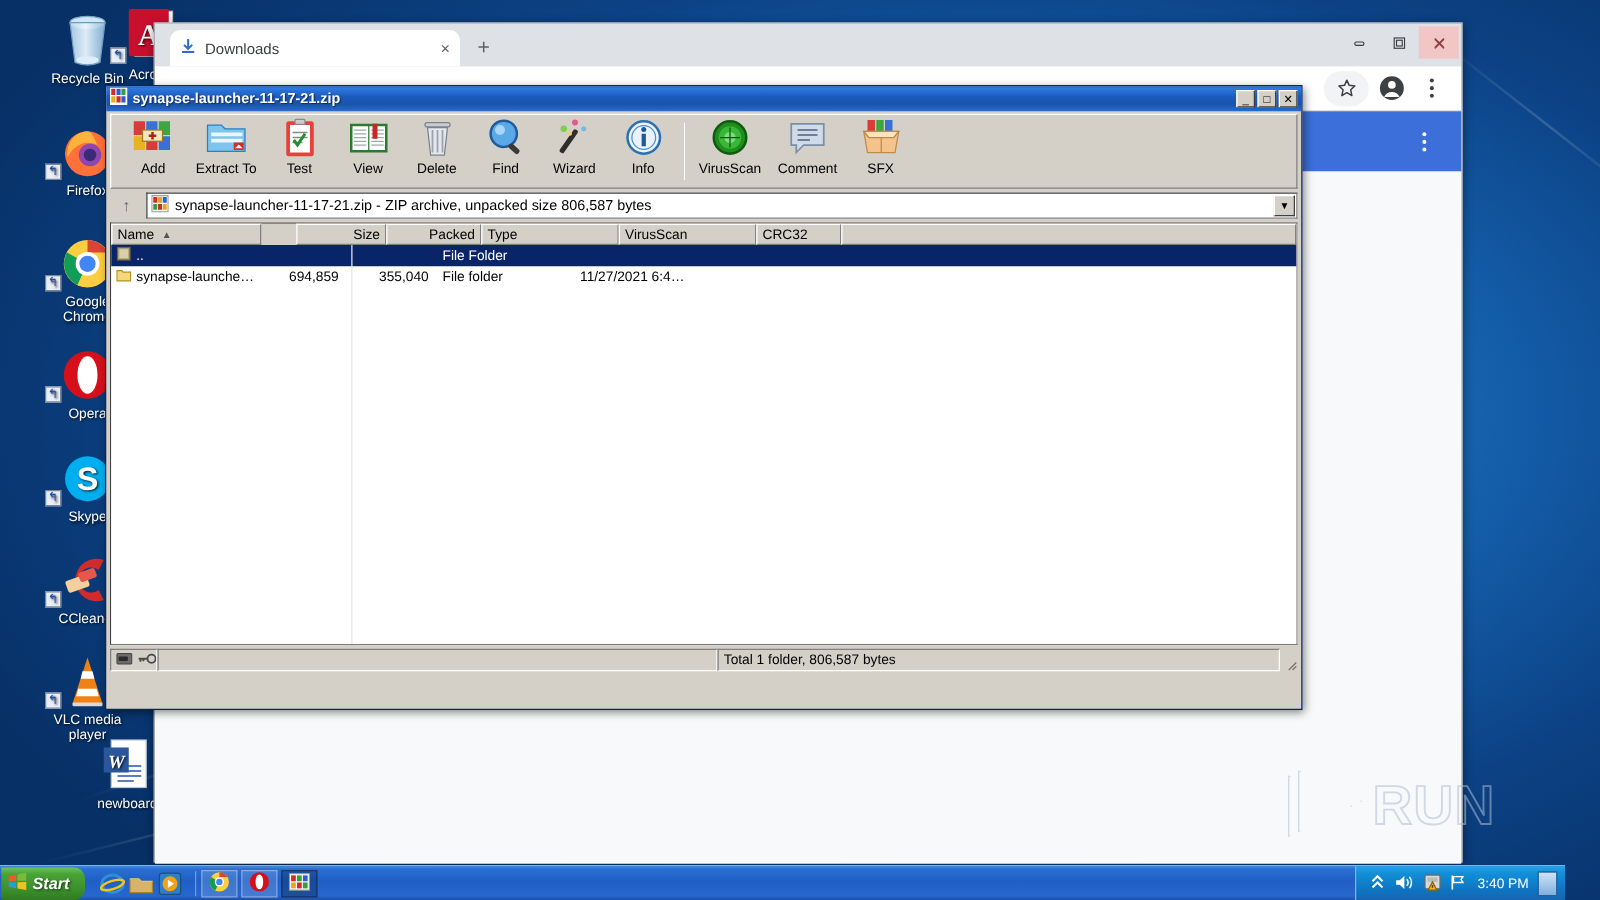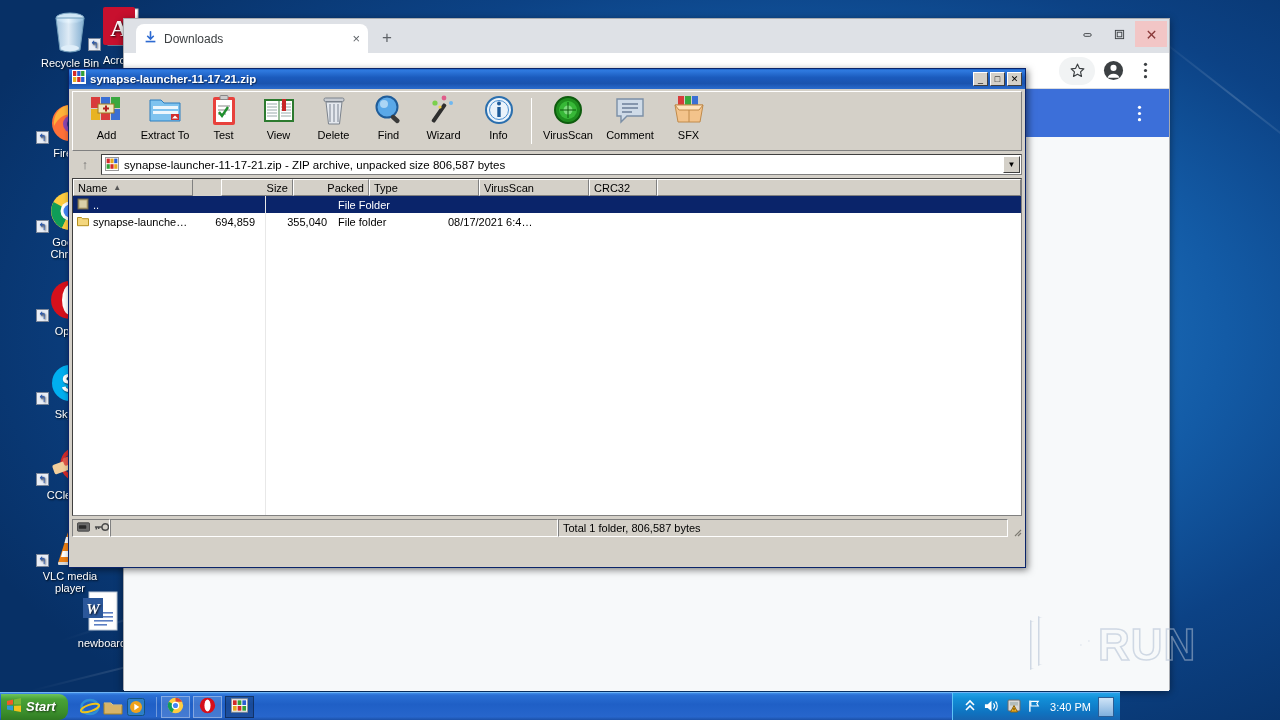--- a/index.html
+++ b/index.html
@@ -79,21 +79,21 @@
   }
   #watermark .wm-tri { position:relative; width:62px; height:58px; }
   #watermark .wm-tri:before, #watermark .wm-tri:after {
     content:""; position:absolute; border:1.5px solid rgba(175,190,210,.55);
   }
   #watermark .wm-tri:before { left:0; top:4px; width:52px; height:50px; transform:skewX(-0deg); clip-path:polygon(0 0,100% 50%,0 100%); border:none; background:linear-gradient(transparent,transparent); box-shadow:inset 0 0 0 1.5px rgba(175,190,210,.55); }
   #watermark .wm-tri:after { left:8px; top:0; width:52px; height:50px; clip-path:polygon(0 0,100% 50%,0 100%); border:none; box-shadow:inset 0 0 0 1.5px rgba(175,190,210,.55); }
 
   
   #winrar {
-    position:absolute; left:68px; top:68px; width:958px; height:500px;
+    position:absolute; left:84px; top:68px; width:958px; height:500px;
     background:#d4d0c8; border:1px solid #0a246a;
     box-shadow:2px 2px 7px rgba(0,0,0,.5);
     font-family:"Liberation Sans", sans-serif;
   }
   #wr-title {
     height:20px; background:linear-gradient(180deg,#1c5fc0 0%,#2f7ae0 8%,#1b5bbd 42%,#1a53ae 72%,#2a6ccd 100%);
     display:flex; align-items:center; padding-left:3px; gap:4px;
   }
   #wr-title .t-txt { color:#fff; font-size:11.5px; font-weight:bold; text-shadow:1px 1px 1px rgba(0,0,0,.5); }
   #wr-title .t-ctrls { margin-left:auto; display:flex; gap:2px; padding-right:3px; }
@@ -166,21 +166,21 @@
     border-right-color:#fff; border-bottom-color:#fff;
     display:flex; align-items:center; padding:0 4px; gap:4px;
   }
   #st-icons { width:38px; justify-content:space-around; }
   #st-mid { flex:1; }
   #st-right { width:450px; }
   .grip { width:12px; height:12px; margin-left:2px; align-self:flex-end; }
 
   
   #taskbar {
-    position:absolute; left:0; bottom:0; width:1120px; height:28px;
+    position:absolute; left:0; bottom:0; width:1252px; height:28px;
     background:linear-gradient(180deg,#3f8ce8 0%,#2a6fd4 8%,#1f5fc6 42%,#2766cc 88%,#1b50a8 100%);
     display:flex; align-items:center; border-top:1px solid #6fb4f5;
   }
   #start-btn {
     height:26px; margin:0 6px 0 1px; padding:0 12px 0 5px;
     background:linear-gradient(180deg,#6ec45c 0%,#49a337 20%,#3b8e2c 70%,#2f7a22 100%);
     border-radius:0 9px 9px 0;
     display:flex; align-items:center; gap:4px;
     color:#fff; font-weight:bold; font-size:13px; font-style:italic;
     text-shadow:1px 1px 2px rgba(0,0,0,.6);
@@ -637,21 +637,21 @@
           <span>
             <svg width="12" height="12" viewBox="0 0 12 12">
                 <path d="M0.5 2.5h4l1 1.2h6v7h-11Z" fill="#f4d77e" stroke="#b5901f"></path>
               </svg>
           </span>
           <span>synapse-launche…</span>
         </span>
         <span class="c-size">694,859</span>
         <span class="c-pack">355,040</span>
         <span class="c-type">File folder</span>
-        <span class="c-mod">08/17/2021 6:4…</span>
+        <span class="c-mod">11/27/2021 6:4…</span>
         <span class="c-crc"></span>
       </div>
     </div>
   </div>
 
   <div id="wr-status">
     <div class="st-pane" id="st-icons">
       <span>
         <svg width="13" height="10" viewBox="0 0 14 10">
             <rect x="0.5" y="0.5" width="13" height="9" rx="1" fill="#6b6b6b" stroke="#444"></rect>

